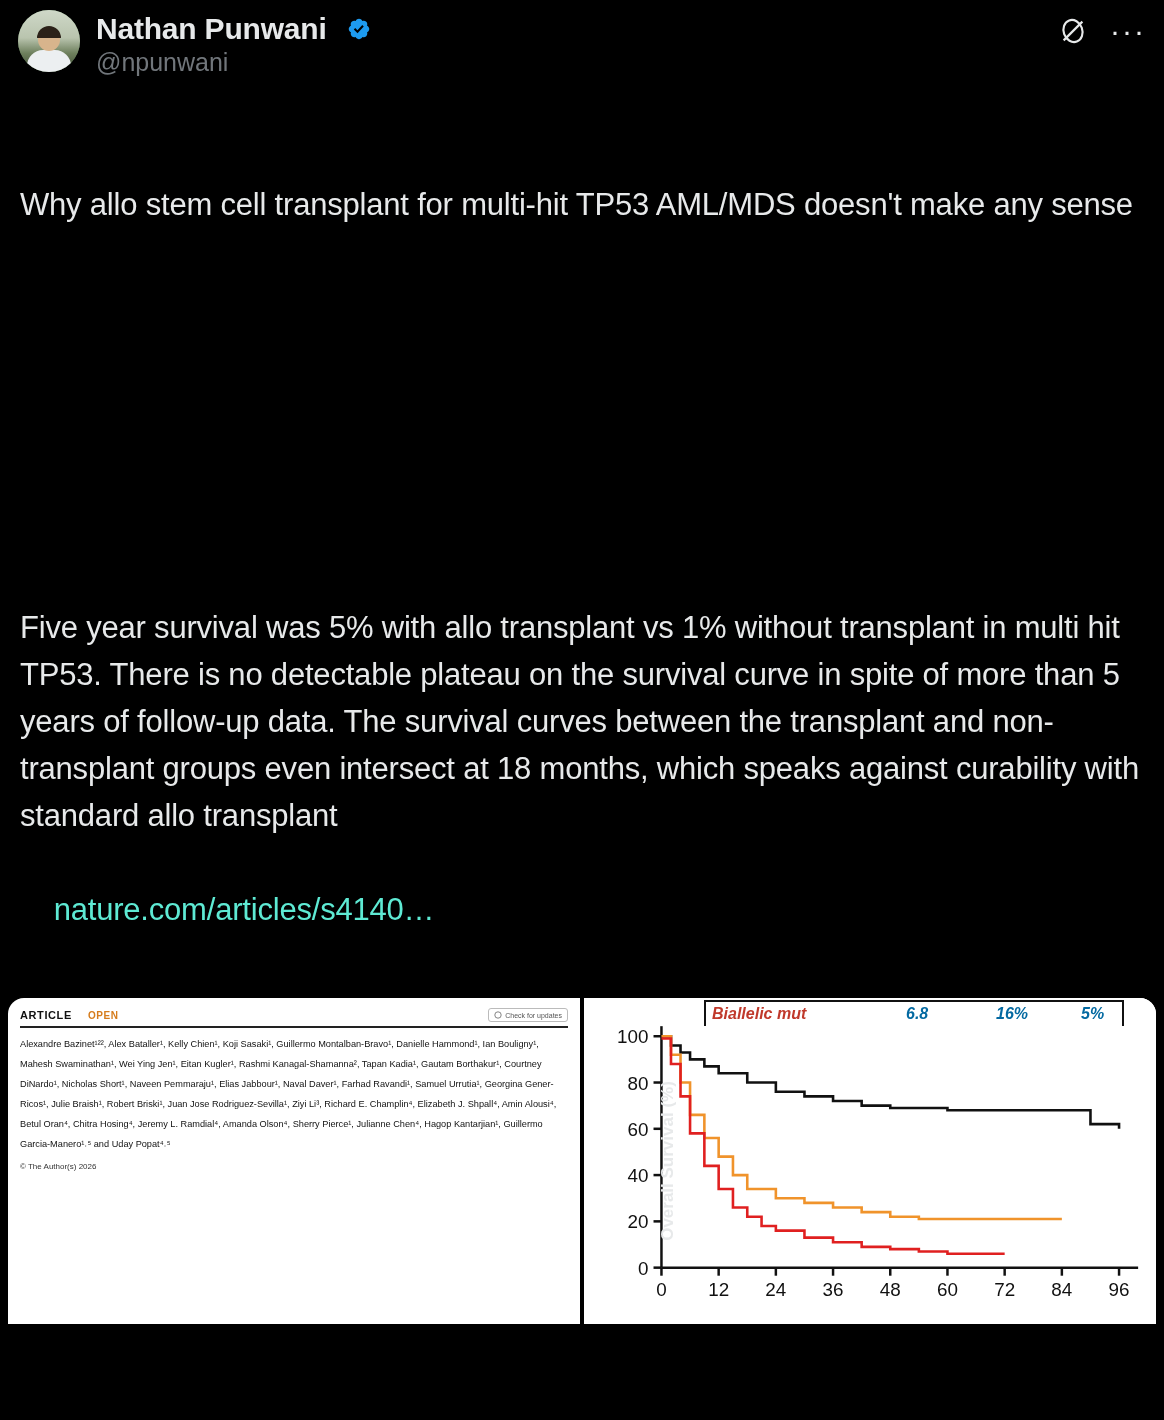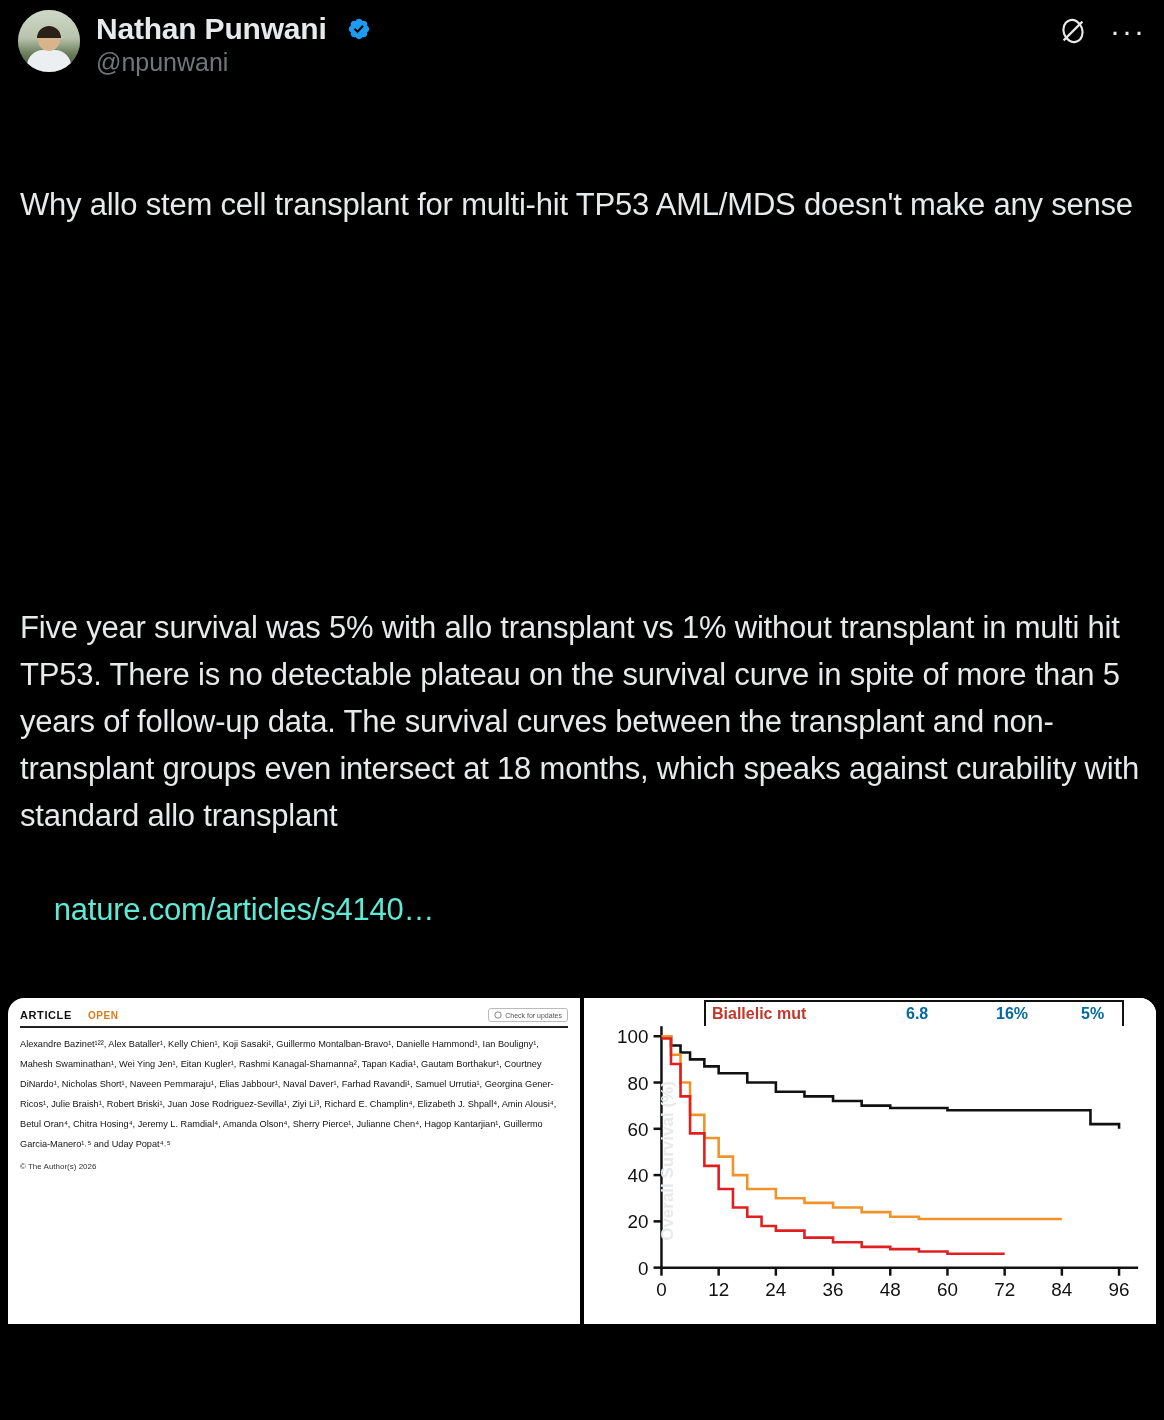--- a/index.html
+++ b/index.html
@@ -105,21 +105,21 @@
   .art-kind { font-size: 11px; font-weight: 700; letter-spacing: 0.6px; }
   .art-open { font-size: 10px; font-weight: 700; color: #d67c1c; letter-spacing: 0.6px; }
   .art-check { margin-left: auto; font-size: 7px; border: 1px solid #bbb; border-radius: 3px; padding: 2px 5px; color: #555; display: flex; gap: 3px; align-items: center;}
   .art-rule { border-top: 2px solid #222; margin: 4px 0 6px 0; }
   .art-title { font-family: "Liberation Sans", sans-serif; font-size: 19px; line-height: 24px; font-weight: 400; color: #111; margin-bottom: 8px; }
   .art-authors { font-family: "Liberation Sans", sans-serif; font-size: 9.2px; line-height: 20px; color: #111; }
   .art-copy { font-family: "Liberation Sans", sans-serif; font-size: 8px; color: #333; margin-top: 8px; }
 
   
   .km { position: relative; width: 100%; height: 100%; background: #fff; }
-  .km-banner { position: absolute; top: 2px; left: 120px; right: 32px; height: 26px; border: 2px solid #111; border-bottom: none; display: flex; align-items: center; font-family: "Liberation Sans", sans-serif; font-size: 16px; font-weight: 700; color: #c0392b; }
+  .km-banner { position: absolute; top: 2px; left: 120px; right: 32px; height: 26px; border: 2px solid #111; border-bottom: none; display: flex; align-items: center; font-family: "Liberation Sans", sans-serif; font-size: 16px; font-weight: 700; color: #c0392b; font-style: italic; }
   .km-banner span.lbl { margin-left: 6px; }
   .km-banner span.v { color: #0369a1; position: absolute; }
 
   .axis-title-y { position: absolute; left: 4px; top: 50%; transform: translateY(-50%) rotate(-90deg); transform-origin: center; font-family: "Liberation Sans", sans-serif; font-weight: 700; font-size: 17px; white-space: nowrap; }
 </style>
 </head>
 <body>
 
 <div class="tweet">
 

